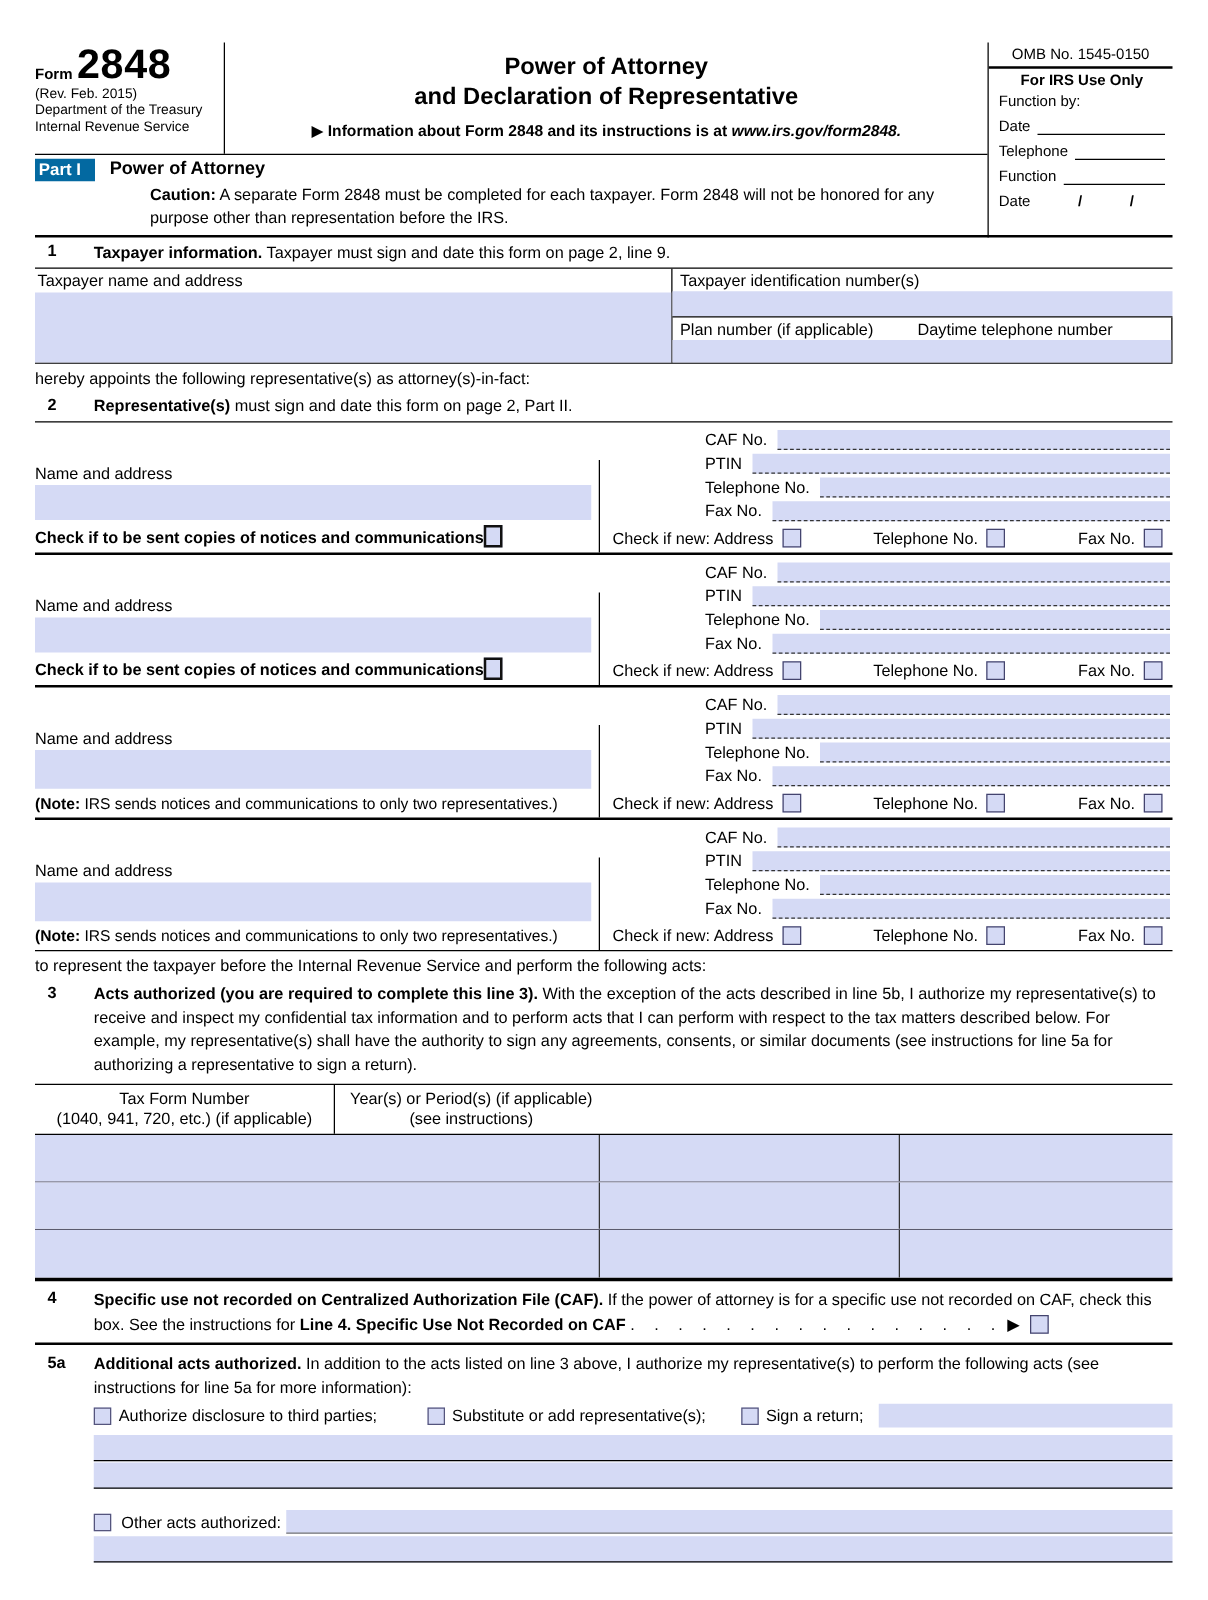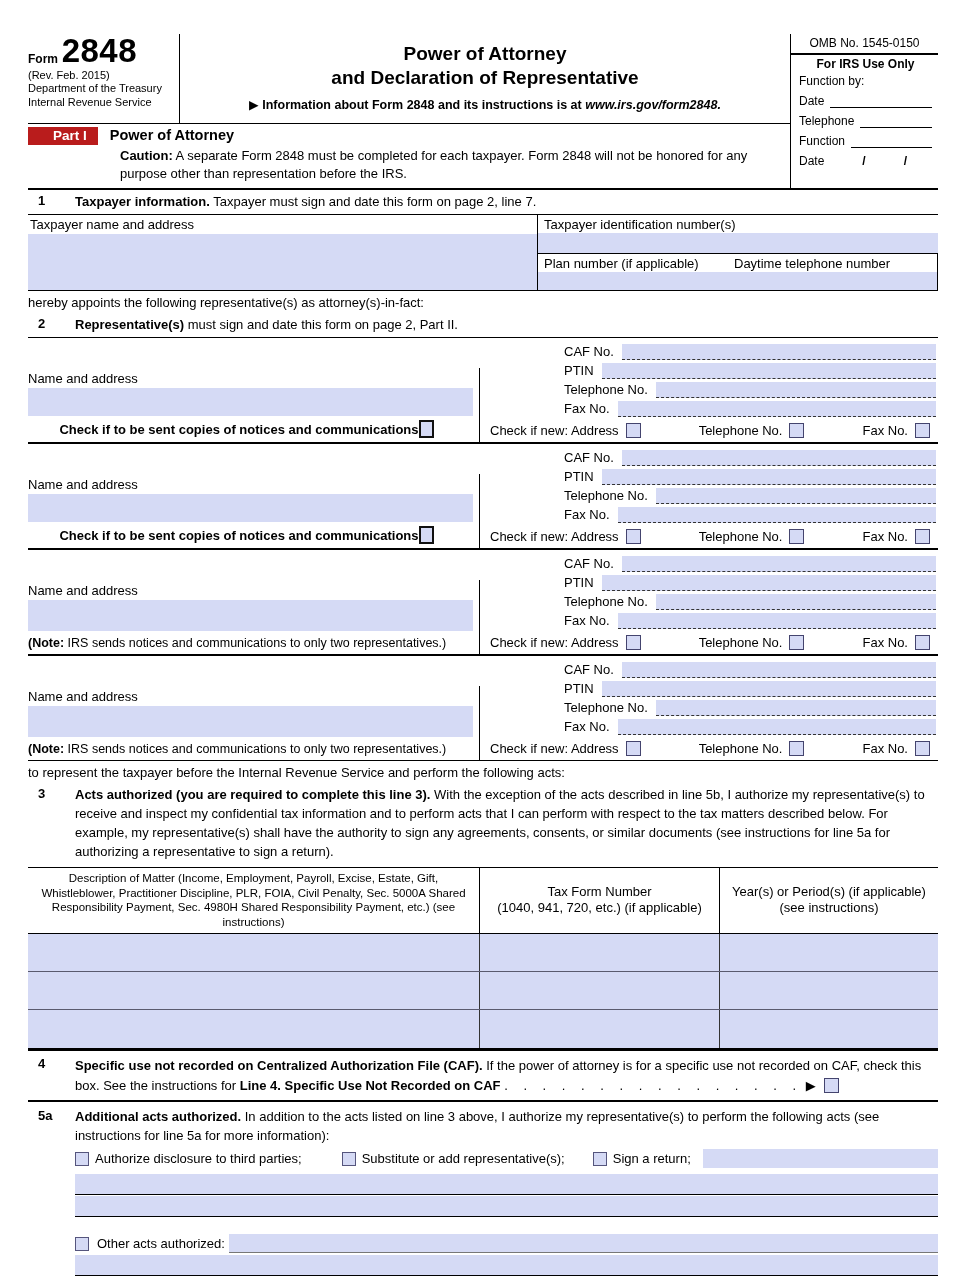--- a/index.html
+++ b/index.html
@@ -30,21 +30,21 @@
   .omb-row { text-align:center; padding-bottom:3px; border-bottom:2px solid #000; margin:0 -6px 0 -8px; }
   .irs-use { text-align:center; font-weight:bold; padding:2px 0 3px 0; }
   .omb-line { display:flex; align-items:flex-end; margin-top:6px; }
   .omb-line .lbl { white-space:nowrap; }
   .omb-line .ul { flex:1; border-bottom:1px solid #000; height:13px; margin-left:6px; }
   .date-line { display:flex; margin-top:6px; }
   .date-line .slash { font-weight:bold; margin-left:38px; }
 
   
   .part1-row { width:762px; display:flex; align-items:flex-start; padding-top:3px; }
-  .part1-box { background:#b91c1c; color:#fff; font-weight:bold; font-size:13.5px; padding:1px 11px 2px 25px; }
+  .part1-box { background:#0369a1; color:#fff; font-weight:bold; font-size:13.5px; padding:1px 11px 2px 3px; }
   .part1-title { font-weight:bold; font-size:14.5px; margin-left:12px; line-height:1.2; }
   .part1-caution { width:762px; font-size:13px; padding:2px 0 6px 92px; line-height:1.35; }
 
   .sec-line { height:2px; background:#000; width:910px; }
   .sec-line.heavy { height:3px; }
   .thin-line { border-top:1px solid #000; width:910px; }
 
   
   .numline { display:flex; padding:3px 0 3px 0; }
   .numline .num { width:47px; padding-left:10px; font-weight:bold; flex:none; }
@@ -66,21 +66,21 @@
 
   .plain-row { padding:4px 0 3px 0; }
 
   
   :root { --fbg:#d5daf5; }
   .rep-block { display:flex; width:910px; }
   .rep-block + .rep-block { border-top:2px solid #000; }
   .rep-left { width:452px; border-right:1px solid #000; display:flex; flex-direction:column;margin-top:30px; }
   .rep-name-lbl { padding:3px 4px 2px 0; }
   .rep-name-field { background:var(--fbg); flex:1; margin-right:6px; }
-  .rep-check-row { display:flex; align-items:center; justify-content:center; padding:4px 14px 4px 0; }
+  .rep-check-row { display:flex; align-items:center; justify-content:flex-start; padding:4px 14px 4px 0; }
   .rep-check-row .blbl { font-weight:bold; font-size:13px; }
   .rep-note { padding:5px 2px 4px 0; font-size:12.5px; }
   .rep-right { flex:1; display:flex; flex-direction:column; padding:3px 0 0 0; }
   .rr-row { display:flex; align-items:flex-end; padding:0 2px 0 84px; height:19px; }
   .rr-row .lbl { white-space:nowrap; padding-bottom:1px; }
   .rr-field { flex:1; background:var(--fbg); border-bottom:1px dashed #333; height:16px; margin-left:8px; }
   .rr-check { display:flex; align-items:flex-end; justify-content:space-between; padding:4px 8px 4px 10px; margin-top:2px; }
   .rr-check .grp { display:flex; align-items:center; gap:7px; }
 
   
@@ -173,21 +173,21 @@
     <div class="part1-title">Power of Attorney</div>
   </div>
   <div class="part1-caution">
     <b class="inl">Caution:</b><span> A separate Form 2848 must be completed for each taxpayer. Form 2848 will not be honored for any purpose other than representation before the IRS.</span>
   </div>
 
   <div class="sec-line"></div>
 
   <div class="numline">
     <span class="num">1</span>
-    <span class="ntext"><b class="inl">Taxpayer information.</b><span> Taxpayer must sign and date this form on page 2, line 7.</span></span>
+    <span class="ntext"><b class="inl">Taxpayer information.</b><span> Taxpayer must sign and date this form on page 2, line 9.</span></span>
   </div>
 
   <div class="tp-table">
     <div class="tp-left">
       <div class="cell-lbl" style="padding-left:2px;">Taxpayer name and address</div>
       <div class="tp-name-field"></div>
     </div>
     <div class="tp-right">
       <div class="cell-lbl">Taxpayer identification number(s)</div>
       <div class="tp-tin-field"></div>
@@ -385,21 +385,20 @@
   <div class="thin-line"></div>
   <div class="plain-row">to represent the taxpayer before the Internal Revenue Service and perform the following acts:</div>
 
   <div class="numline" style="padding-bottom:5px;">
     <span class="num">3</span>
     <span class="ntext" style="line-height:1.45;"><b class="inl">Acts authorized (you are required to complete this line 3).</b><span> With the exception of the acts described in line 5b, I authorize my representative(s) to receive and inspect my confidential tax information and to perform acts that I can perform with respect to the tax matters described below. For example, my representative(s) shall have the authority to sign any agreements, consents, or similar documents (see instructions for line 5a for authorizing a representative to sign a return).</span></span>
   </div>
 
   <div class="acts-table">
     <div class="acts-hdr">
-      <div class="c acts-c1">Description of Matter (Income, Employment, Payroll, Excise, Estate, Gift, Whistleblower, Practitioner Discipline, PLR, FOIA, Civil Penalty, Sec. 5000A Shared Responsibility Payment, Sec. 4980H Shared Responsibility Payment, etc.) (see instructions)</div>
       <div class="c acts-c2">
         <div>Tax Form Number</div>
         <div>(1040, 941, 720, etc.) (if applicable)</div>
       </div>
       <div class="c acts-c3">
         <div>Year(s) or Period(s) (if applicable)</div>
         <div>(see instructions)</div>
       </div>
     </div>
     <div class="acts-row">

